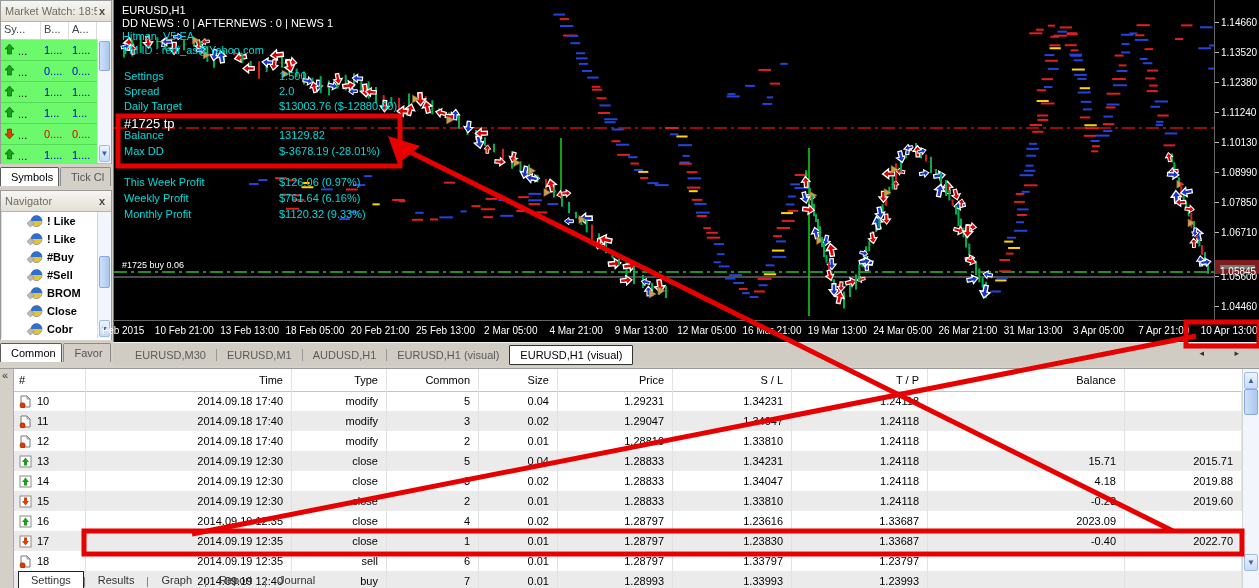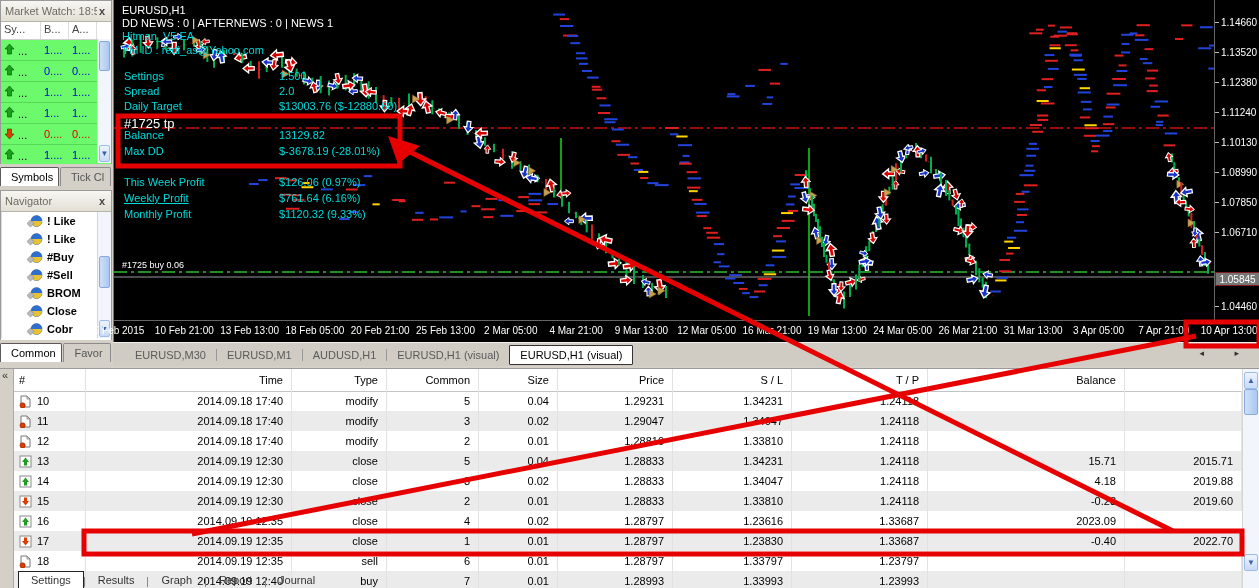--- a/index.html
+++ b/index.html
@@ -32,22 +32,22 @@
             border:1px solid #89a9dd;border-radius:2px;}
   
   #chart{position:absolute;left:113px;top:0;width:1146px;height:342px;background:#000;border-left:1px solid #777;box-sizing:border-box;}
   .ovl{position:absolute;white-space:nowrap;}
   .cyan{color:#00d9d9;} .white{color:#fff;}
   #paxis{position:absolute;left:1100px;top:0;width:46px;height:320px;border-left:1px solid #666;color:#fff;font-size:10px;}
   .ptick{position:absolute;left:6px;transform:translateY(-50%);}
   .ptickmark{position:absolute;left:0;width:4px;height:1px;background:#bbb;}
   #taxis{position:absolute;left:0;top:320px;width:1092px;height:22px;border-top:1px solid #666;color:#fff;font-size:10px;}
   .ttick{position:absolute;top:4px;transform:translateX(-50%);white-space:nowrap;}
-  #pricebox{position:absolute;left:1101px;top:272px;width:45px;height:14px;background:#767676;color:#fff;
-            font-size:10px;text-align:center;line-height:14px;border:1px solid #7f1d1d;box-sizing:border-box;}
+  #pricebox{position:absolute;left:1101px;top:260px;width:45px;height:14px;background:#767676;color:#fff;
+            font-size:10px;text-align:center;line-height:14px;border:5px solid #7f1d1d;box-sizing:border-box;}
   
   #charttabs{position:absolute;left:113px;top:342px;width:1146px;height:24px;background:#d0ccc3;
              display:flex;align-items:center;padding-left:12px;box-sizing:border-box;border-top:1px solid #efefef;}
   .ctab{color:#5a5a5a;padding:2px 10px;white-space:nowrap;}
   .ctab.active{background:#fff;border:1px solid #333;color:#000;border-radius:1px;padding:3px 10px;}
   .ctab-sep{width:1px;height:12px;background:#999;}
   .scrollarrows{position:absolute;right:6px;top:5px;color:#333;font-size:9px;letter-spacing:14px;}
   
   #tester{position:absolute;left:0;top:368px;width:1259px;height:220px;background:#fff;border-top:1px solid #9a9a9a;box-sizing:border-box;}
   #tester-strip{position:absolute;left:0;top:0;width:14px;height:220px;background:#d4d0c8;border-right:1px solid #aaa;box-sizing:border-box;color:#555;}
@@ -729,21 +729,21 @@
     <div class="ovl white" style="left:10px;top:116px;font-size:13px;">#1725 tp</div>
     <div id="balblock">
         <div class="ovl cyan" style="left: 10px; top: 129px;">Balance</div>
         <div class="ovl cyan" style="left: 165px; top: 129px;">13129.82</div>
         <div class="ovl cyan" style="left: 10px; top: 145px;">Max DD</div>
         <div class="ovl cyan" style="left: 165px; top: 145px;">$-3678.19 (-28.01%)</div>
       </div>
     <div id="profblock">
         <div class="ovl cyan" style="left: 10px; top: 176px;">This Week Profit</div>
         <div class="ovl cyan" style="left: 165px; top: 176px;">$126.06 (0.97%)</div>
-        <div class="ovl cyan" style="left: 10px; top: 192px; text-decoration: underline;">Weekly Profit</div>
+        <div class="ovl cyan" style="left: 10px; top: 192px;">Weekly Profit</div>
         <div class="ovl cyan" style="left: 165px; top: 192px;">$761.64 (6.16%)</div>
         <div class="ovl cyan" style="left: 10px; top: 208px;">Monthly Profit</div>
         <div class="ovl cyan" style="left: 165px; top: 208px;">$1120.32 (9.33%)</div>
       </div>
     <div class="ovl white" style="left:8px;top:260px;font-size:9px;">#1725 buy 0.06</div>
 
     <div id="paxis">
         <div class="ptickmark" style="top: 22px;"></div>
         <div class="ptick" style="top: 22px;">1.14660</div>
         <div class="ptickmark" style="top: 52px;"></div>

